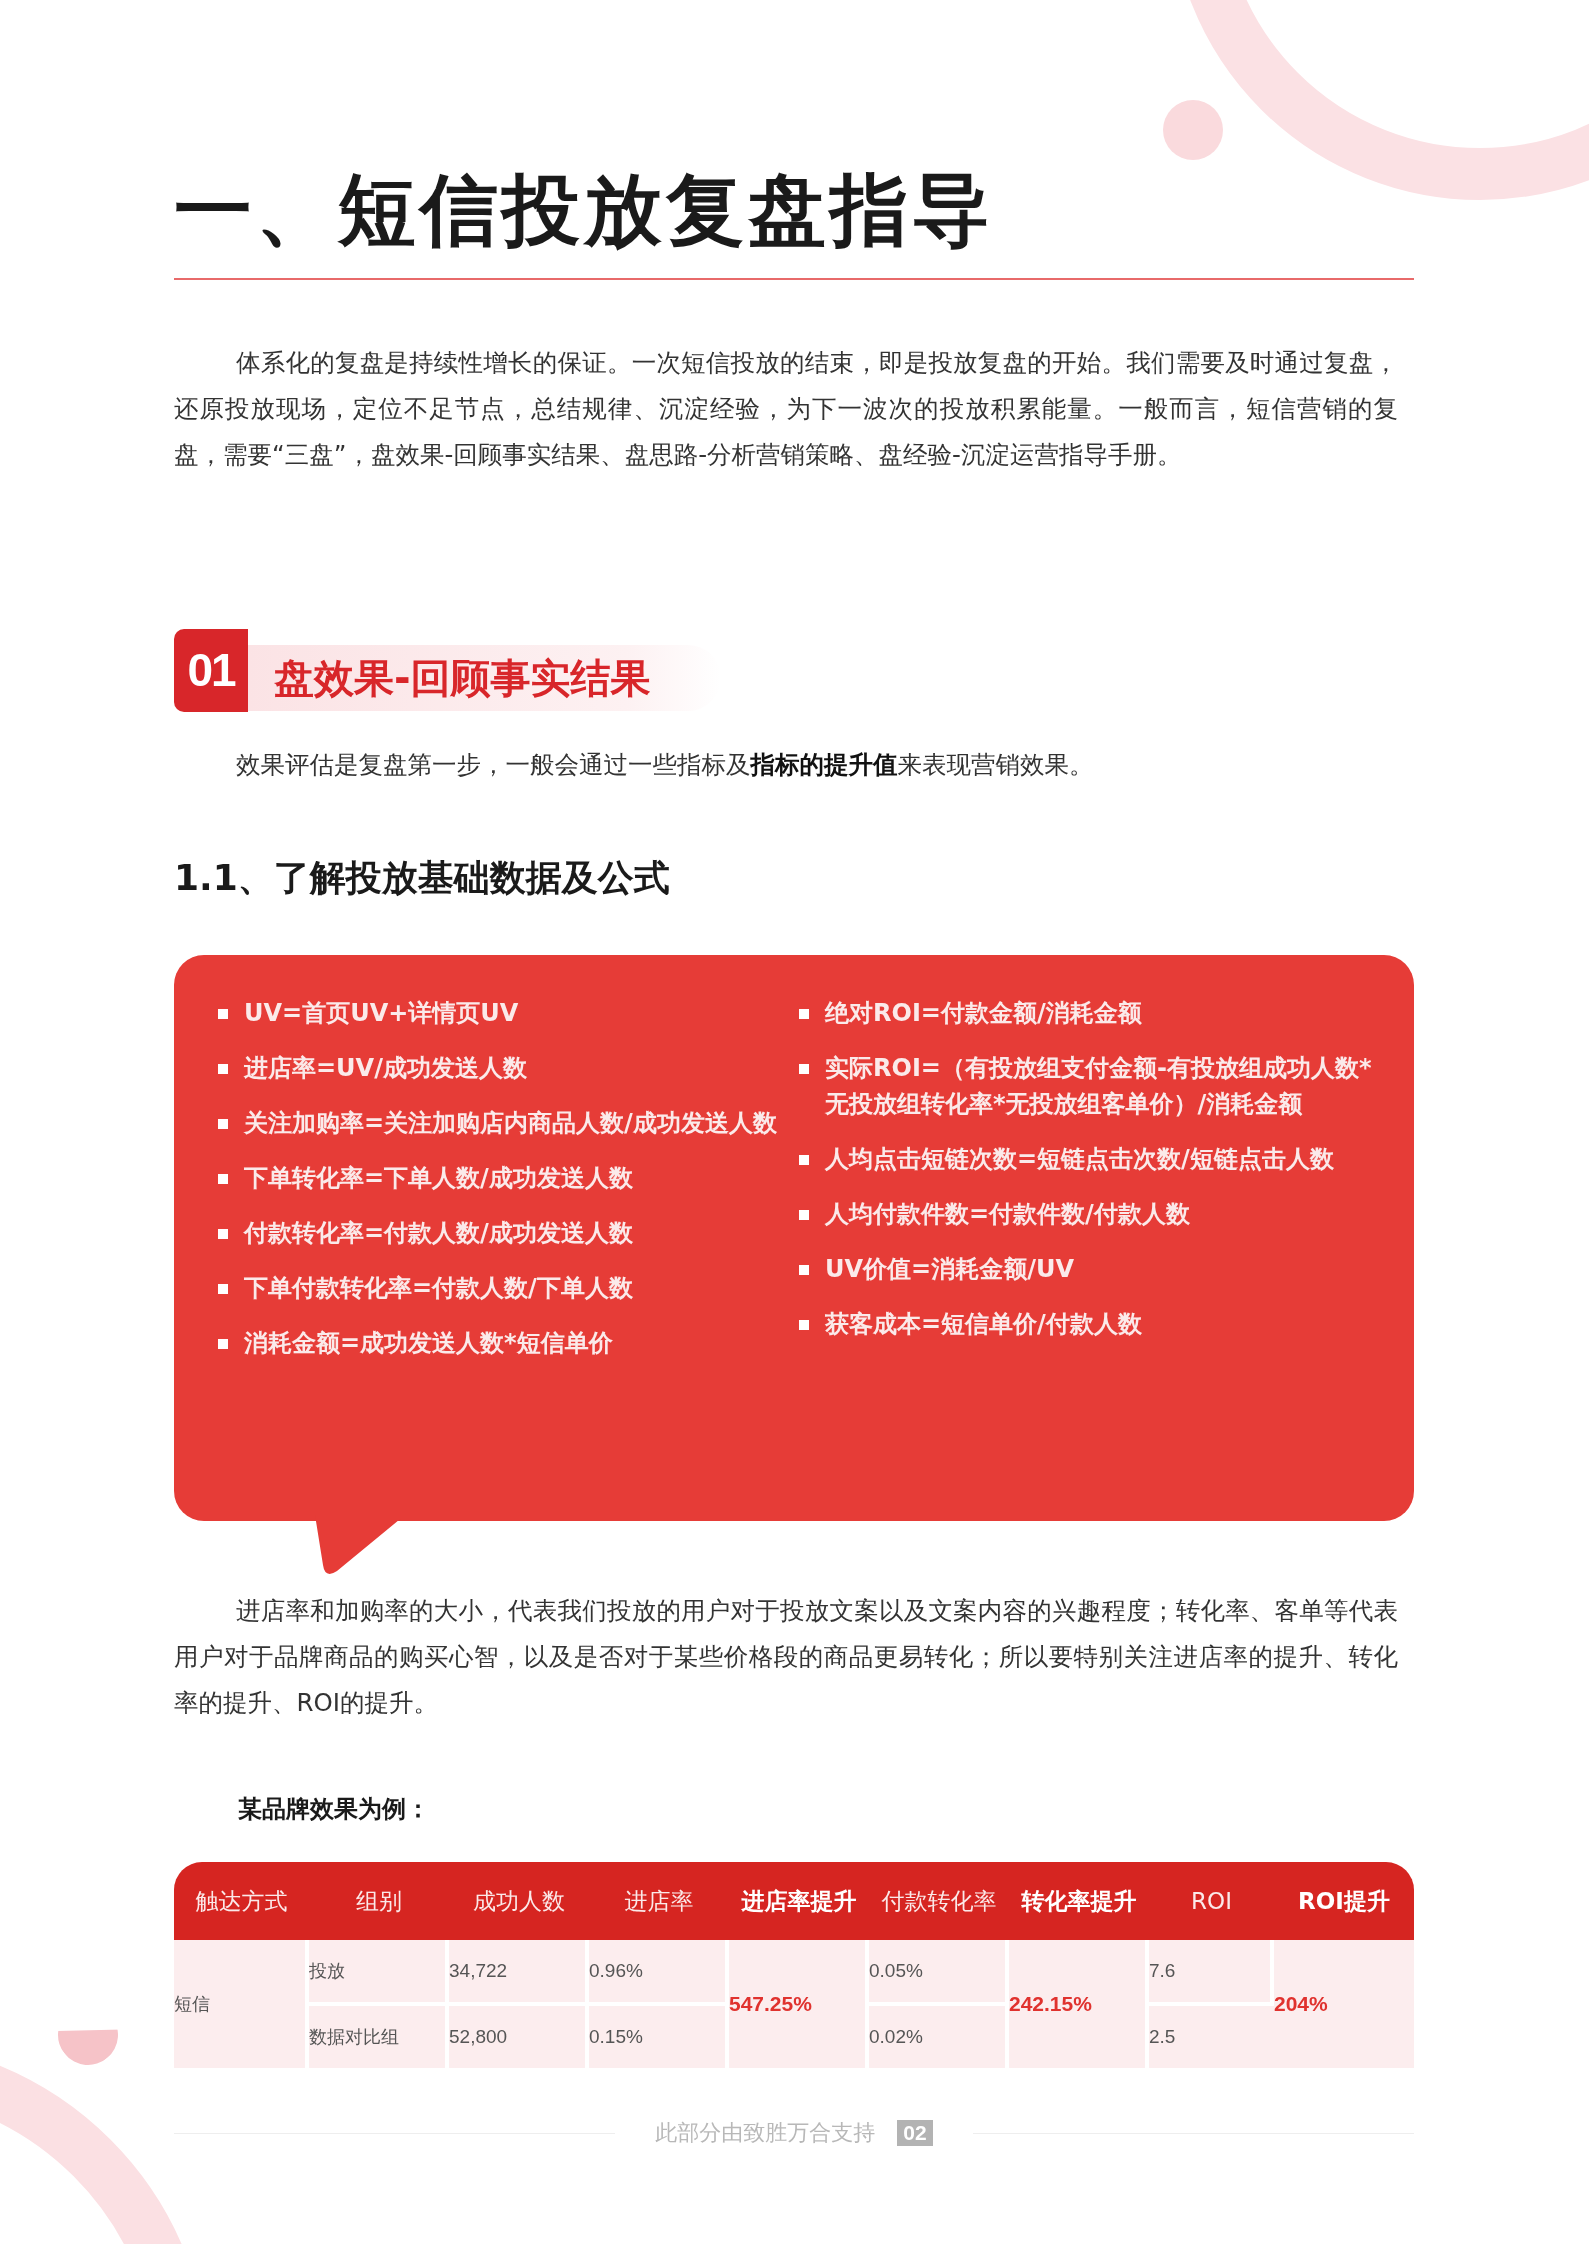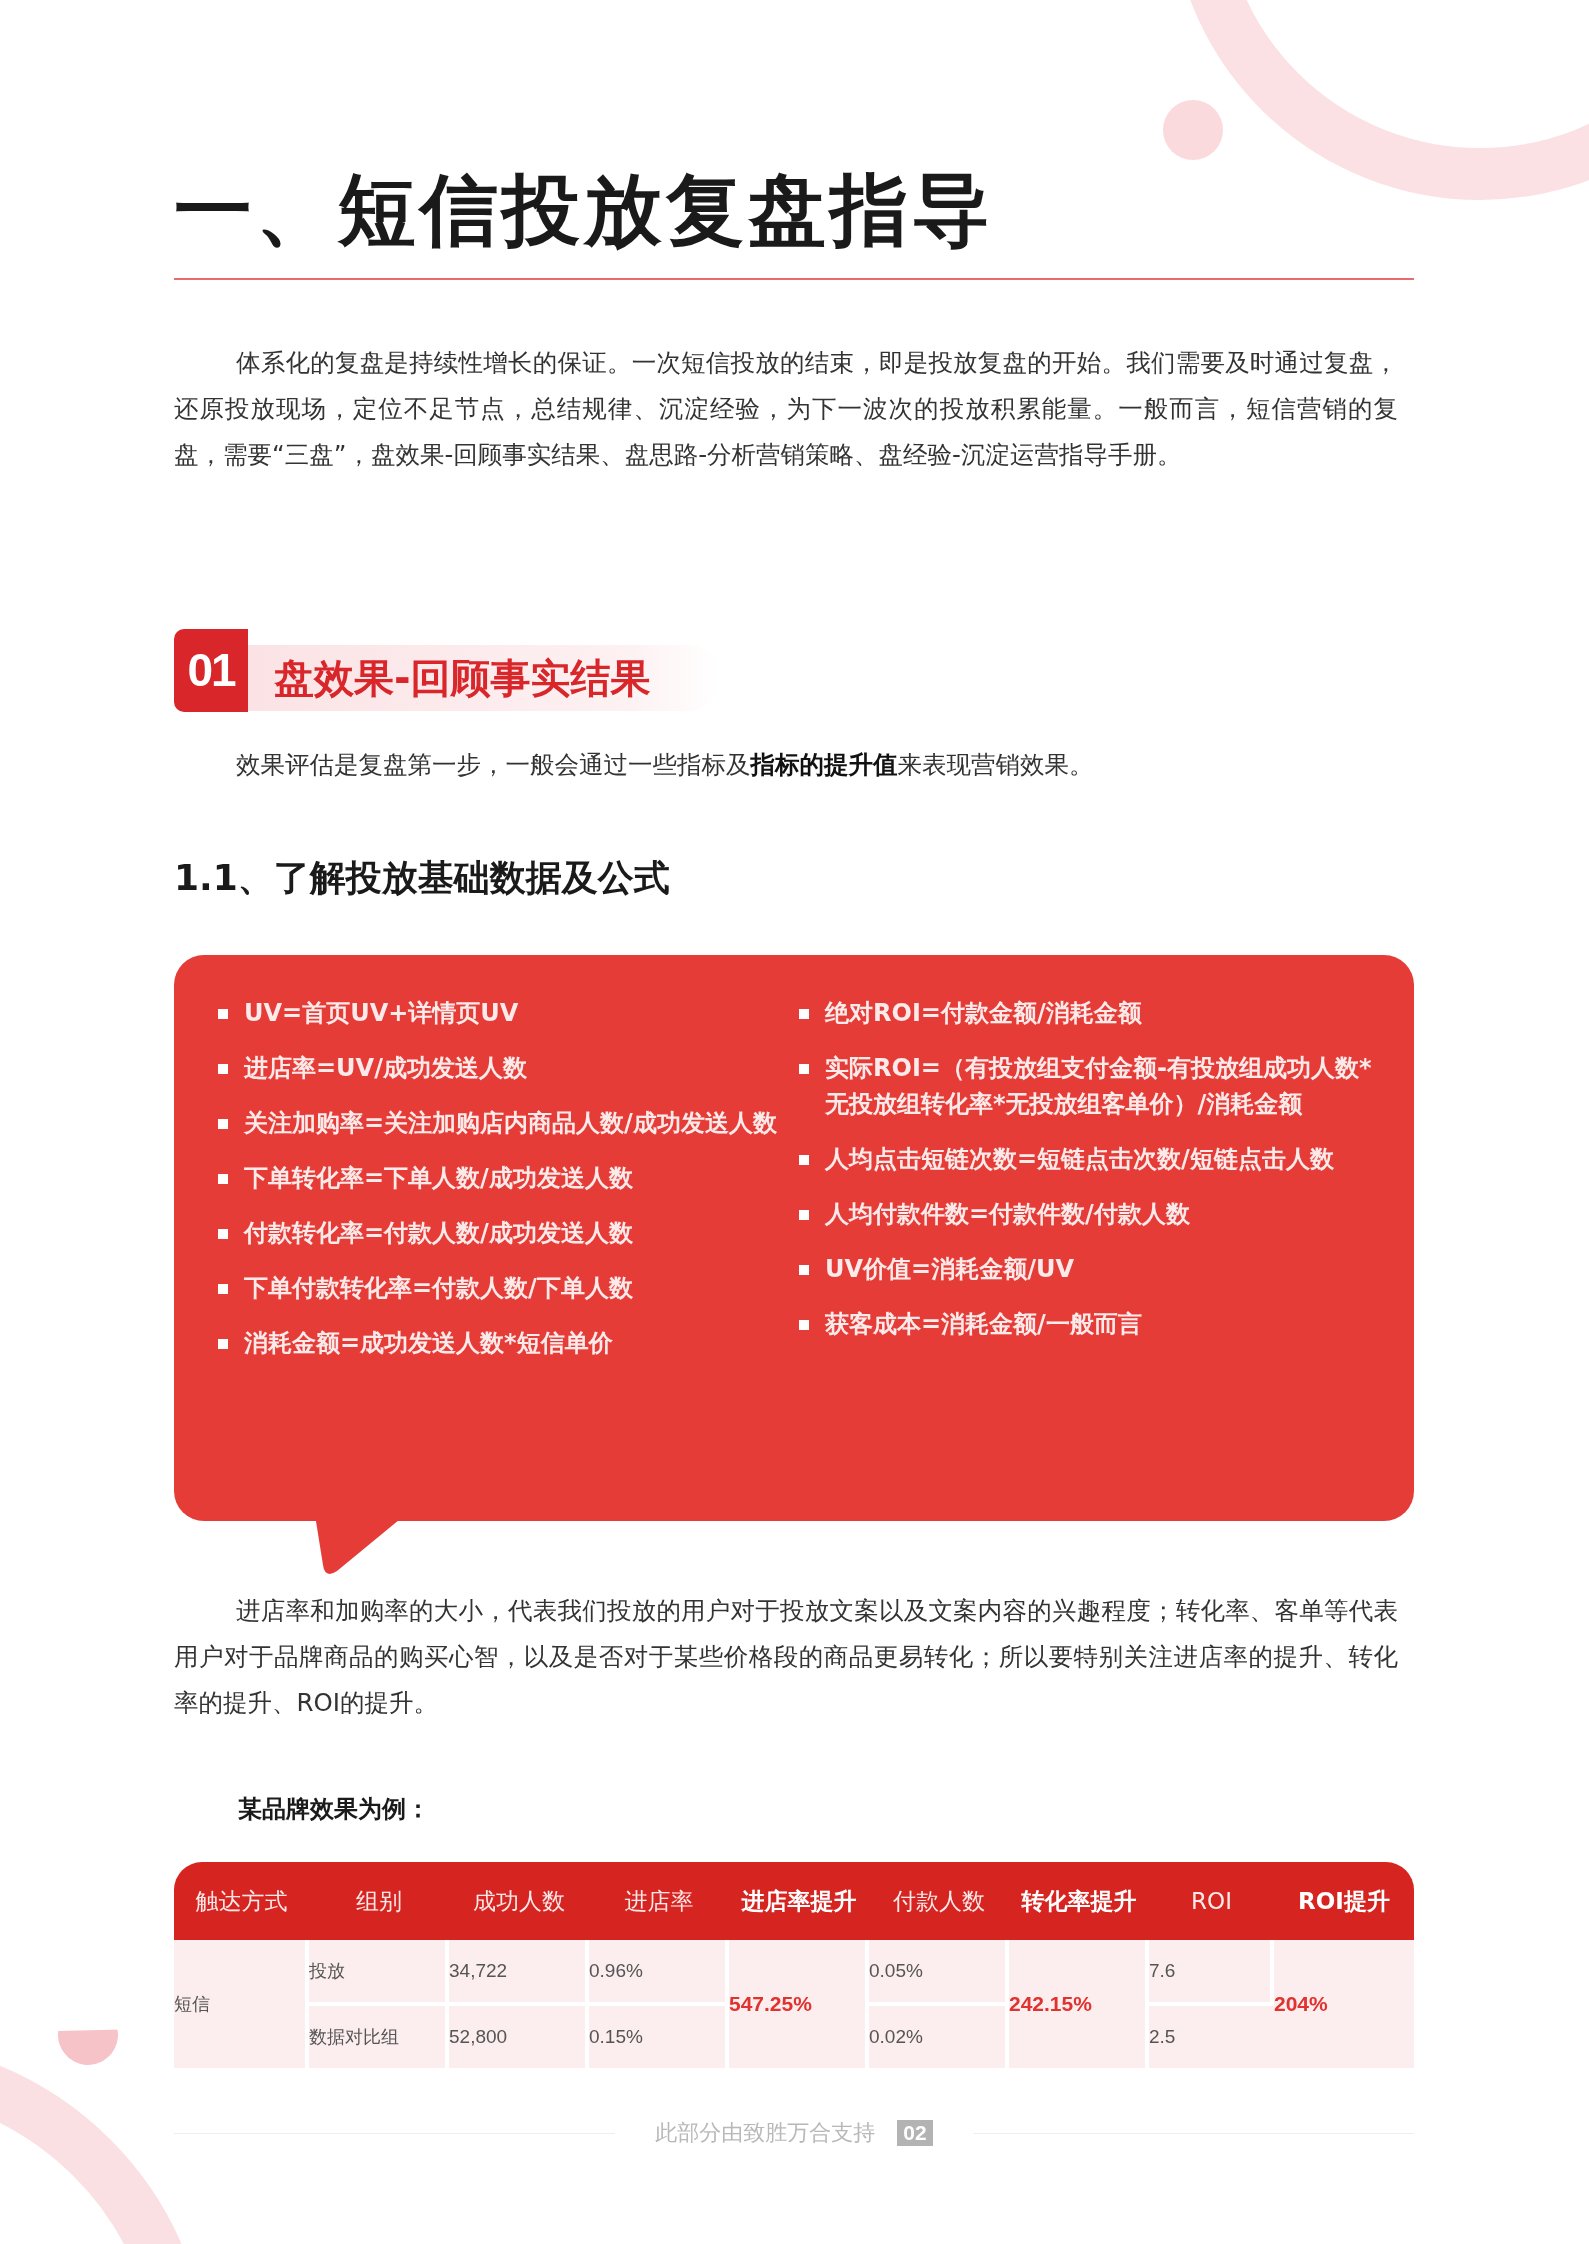--- a/index.html
+++ b/index.html
@@ -160,40 +160,40 @@
     <li class="formula-item"><span class="bullet"></span><span>付款转化率=付款人数/成功发送人数</span></li>
     <li class="formula-item"><span class="bullet"></span><span>下单付款转化率=付款人数/下单人数</span></li>
     <li class="formula-item"><span class="bullet"></span><span>消耗金额=成功发送人数*短信单价</span></li>
   </ul>
   <ul class="formula-col right">
     <li class="formula-item"><span class="bullet"></span><span>绝对ROI=付款金额/消耗金额</span></li>
     <li class="formula-item"><span class="bullet"></span><span>实际ROI=（有投放组支付金额-有投放组成功人数*无投放组转化率*无投放组客单价）/消耗金额</span></li>
     <li class="formula-item"><span class="bullet"></span><span>人均点击短链次数=短链点击次数/短链点击人数</span></li>
     <li class="formula-item"><span class="bullet"></span><span>人均付款件数=付款件数/付款人数</span></li>
     <li class="formula-item"><span class="bullet"></span><span>UV价值=消耗金额/UV</span></li>
-    <li class="formula-item"><span class="bullet"></span><span>获客成本=消耗金额/一般而言</span></li>
+    <li class="formula-item"><span class="bullet"></span><span>获客成本=短信单价/付款人数</span></li>
   </ul>
 </div>
 <svg class="formula-tail" viewBox="0 0 90 60">
   <path d="M0 0 L90 0 L22 56 Q10 64 8 50 Z" fill="#e63c37"></path>
 </svg>
 
 <p class="para para-after">进店率和加购率的大小，代表我们投放的用户对于投放文案以及文案内容的兴趣程度；转化率、客单等代表用户对于品牌商品的购买心智，以及是否对于某些价格段的商品更易转化；所以要特别关注进店率的提升、转化率的提升、ROI的提升。</p>
 
 <h3 class="example-label">某品牌效果为例：</h3>
 
 <table class="data-table">
   <thead>
     <tr>
       <th style="width:135px">触达方式</th>
       <th style="width:140px">组别</th>
       <th style="width:140px">成功人数</th>
       <th style="width:140px">进店率</th>
       <th style="width:140px" class="strong">进店率提升</th>
-      <th style="width:140px">付款人数</th>
+      <th style="width:140px">付款转化率</th>
       <th style="width:140px" class="strong">转化率提升</th>
       <th style="width:125px">ROI</th>
       <th style="width:140px" class="strong">ROI提升</th>
     </tr>
   </thead>
   <tbody>
     <tr>
       <td rowspan="2" class="group">短信</td>
       <td class="group">投放</td>
       <td>34,722</td>

